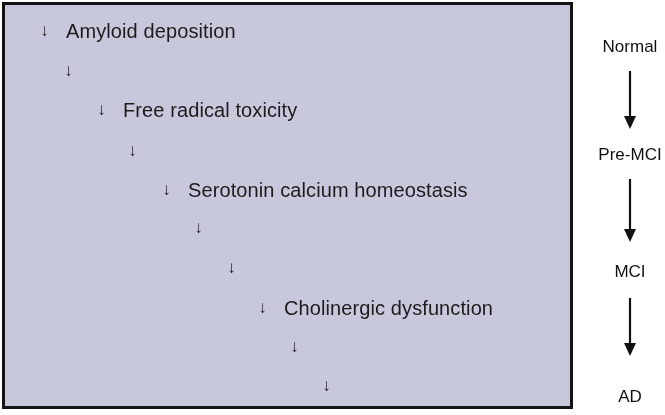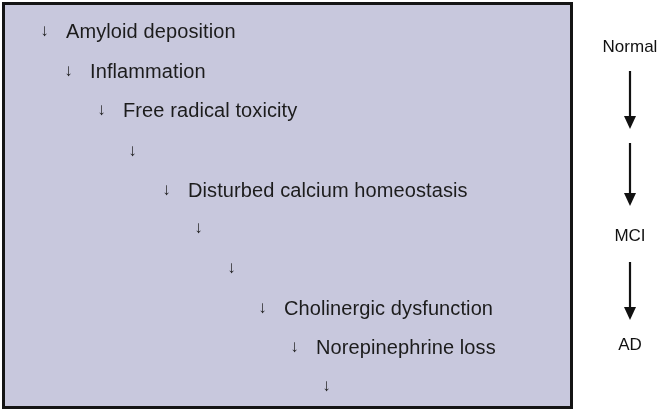--- a/index.html
+++ b/index.html
@@ -76,76 +76,75 @@
   }
   .stage-label {
     font-size: 17px;
     line-height: 21px;
     color: var(--stage-text);
     white-space: nowrap;
   }
   .stage-label.normal  { margin-top: 36px; }
   .stage-label.pre-mci { margin-top: 15px; }
   .stage-label.mci     { margin-top: 19px; }
-  .stage-label.ad      { margin-top: 14px; }
+  .stage-label.ad      { margin-top: 30px; }
   .stage-arrow { display: block; }
   .stage-arrow.a1 { margin-top: 14px; }
   .stage-arrow.a2 { margin-top: 14px; }
   .stage-arrow.a3 { margin-top: 16px; }
 </style>
 </head>
 <body>
 
 <div class="canvas">
 
   <div class="cascade-box">
     <div class="cascade-row">
       <span class="arrow-glyph">↓</span>
       <span class="cascade-label">Amyloid deposition</span>
     </div>
     <div class="cascade-row">
       <span class="arrow-glyph">↓</span>
-      <span class="cascade-label">Inflammation</span>
     </div>
     <div class="cascade-row">
       <span class="arrow-glyph">↓</span>
       <span class="cascade-label">Free radical toxicity</span>
     </div>
     <div class="cascade-row">
       <span class="arrow-glyph">↓</span>
     </div>
     <div class="cascade-row">
       <span class="arrow-glyph">↓</span>
-      <span class="cascade-label">Disturbed calcium homeostasis</span>
+      <span class="cascade-label">Serotonin calcium homeostasis</span>
     </div>
     <div class="cascade-row">
       <span class="arrow-glyph">↓</span>
     </div>
     <div class="cascade-row">
       <span class="arrow-glyph">↓</span>
     </div>
     <div class="cascade-row">
       <span class="arrow-glyph">↓</span>
       <span class="cascade-label">Cholinergic dysfunction</span>
     </div>
     <div class="cascade-row">
       <span class="arrow-glyph">↓</span>
-      <span class="cascade-label">Norepinephrine loss</span>
     </div>
     <div class="cascade-row">
       <span class="arrow-glyph">↓</span>
     </div>
   </div>
 
   <div class="stage-col">
     <div class="stage-label normal">Normal</div>
     <svg class="stage-arrow a1" width="16" height="58" viewBox="0 0 16 58">
       <line x1="8" y1="0" x2="8" y2="46" stroke="#111111" stroke-width="2.2"></line>
       <polygon points="2,45 14,45 8,58" fill="#111111"></polygon>
     </svg>
+    <div class="stage-label pre-mci">Pre-MCI</div>
     <svg class="stage-arrow a2" width="16" height="63" viewBox="0 0 16 63">
       <line x1="8" y1="0" x2="8" y2="51" stroke="#111111" stroke-width="2.2"></line>
       <polygon points="2,50 14,50 8,63" fill="#111111"></polygon>
     </svg>
     <div class="stage-label mci">MCI</div>
     <svg class="stage-arrow a3" width="16" height="58" viewBox="0 0 16 58">
       <line x1="8" y1="0" x2="8" y2="46" stroke="#111111" stroke-width="2.2"></line>
       <polygon points="2,45 14,45 8,58" fill="#111111"></polygon>
     </svg>
     <div class="stage-label ad">AD</div>

